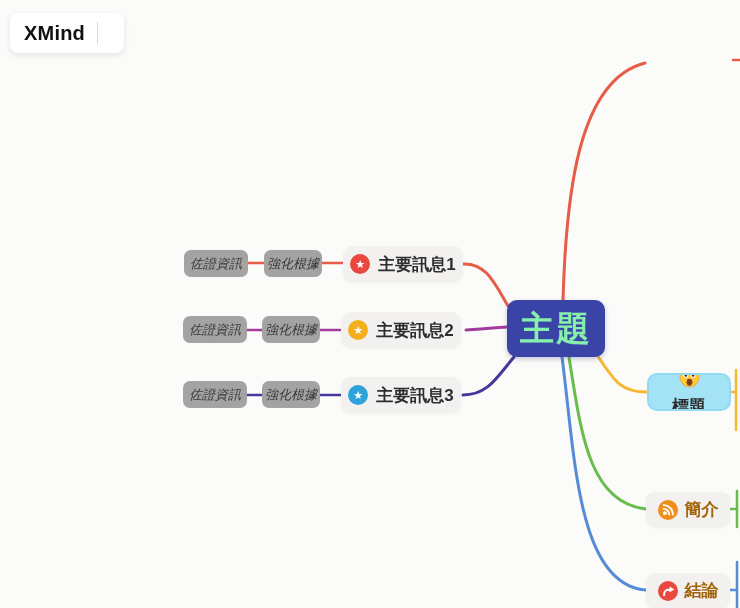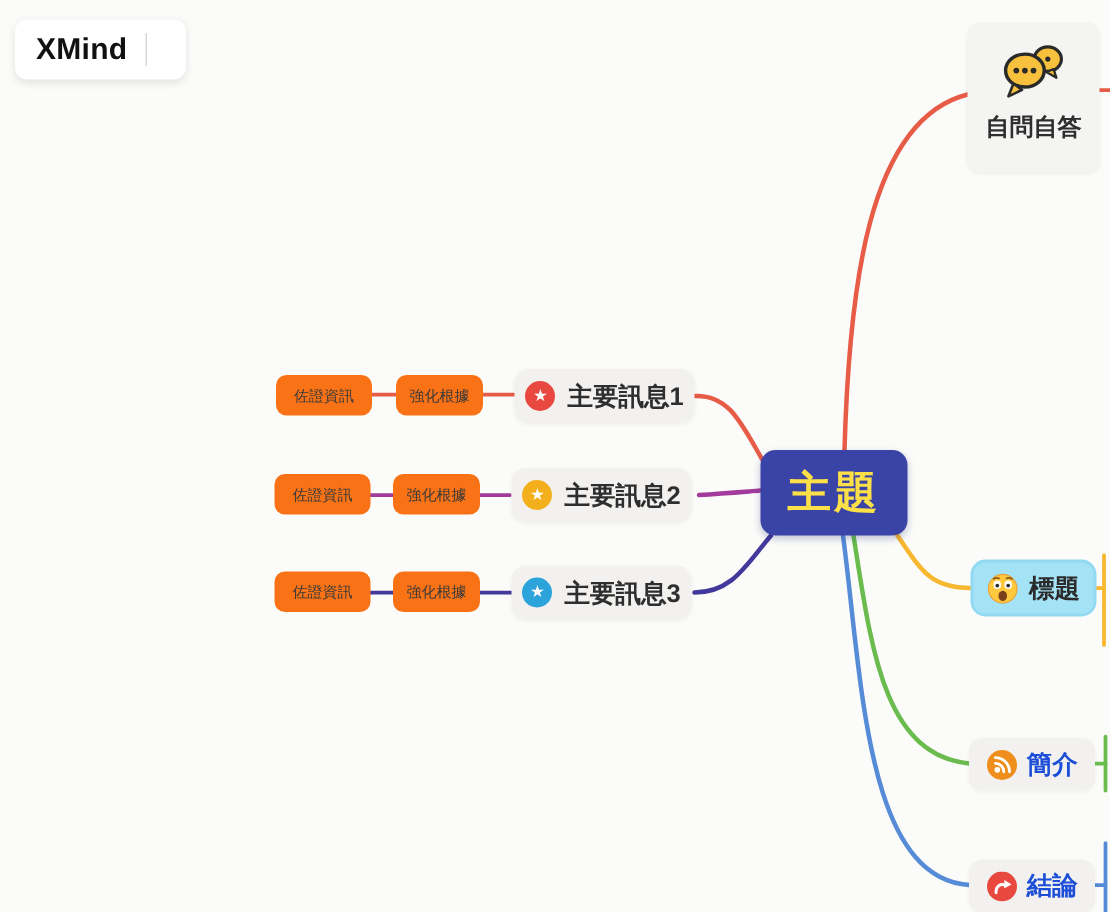--- a/index.html
+++ b/index.html
@@ -43,71 +43,71 @@
   .template-title { font-size: 16px; font-weight: 700; color: #111; }
 
   
   .node {
     position: absolute;
     display: flex; align-items: center; justify-content: center;
     white-space: nowrap; overflow: hidden;
     cursor: default;
   }
   .pill {
-    background: #f97316;
+    background: #a3a3a3;
     border-radius: 7px;
-    font-size: 10px; color: #3a3a3a;
-    width: 64px; height: 27px;
+    font-size: 13px; color: #3a3a3a;
+    width: 64px; height: 27px; font-style: italic;
   }
   .pill.wide { width: 58px; }
   .main-msg {
     background: #f2f1ef;
     border-radius: 10px;
     width: 120px; height: 36px;
     gap: 8px;
     font-size: 17px; font-weight: 600; color: #2e2e2e;
     box-shadow: 0 1px 3px rgba(0,0,0,0.05);
   }
   .star-badge {
     width: 20px; height: 20px; border-radius: 50%;
     display: inline-flex; align-items: center; justify-content: center;
     color: #ffffff; font-size: 11px; line-height: 1;
     flex: 0 0 auto;
   }
   .central {
     left: 507px; top: 300px; width: 98px; height: 57px;
     background: #3a43a6;
     border-radius: 10px;
-    color: #fde047; font-size: 29px; font-weight: 700;
+    color: #86efac; font-size: 34px; font-weight: 700;
     letter-spacing: 2px;
     box-shadow: 0 2px 5px rgba(30,40,120,0.25);
   }
   .qa-card {
     left: 645px; top: 15px; width: 88px; height: 100px;
     background: #f4f4f2;
     border-radius: 9px;
     flex-direction: column; justify-content: flex-start;
     gap: 6px; padding-top: 12px;
     font-size: 16px; font-weight: 600; color: #2e2e2e;
     box-shadow: 0 1px 3px rgba(0,0,0,0.06);
   }
   .title-node {
     left: 647px; top: 373px; width: 84px; height: 38px;
     background: #a4e3f5;
     border: 2px solid #92daf2;
     border-radius: 10px;
     gap: 7px;
-    font-size: 17px; font-weight: 600; color: #2b2b2b;
+    font-size: 17px; font-weight: 600; color: #2b2b2b; flex-direction: column;
   }
   .intro-node, .conclusion-node {
     background: #f2f1ef;
     border-radius: 9px;
     gap: 7px;
     width: 84px; height: 35px;
-    font-size: 17px; font-weight: 600; color: #1d4ed8;
+    font-size: 17px; font-weight: 600; color: #a16207;
     box-shadow: 0 1px 3px rgba(0,0,0,0.05);
   }
   .intro-node { left: 646px; top: 492px; }
   .conclusion-node { left: 646px; top: 573px; }
   .icon { display: inline-flex; flex: 0 0 auto; }
 </style>
 </head>
 <body>
 
 <div class="canvas">
@@ -183,35 +183,20 @@
   <div class="node pill wide" style="left:262px; top:381px;">
     <span>強化根據</span>
   </div>
   <div class="node main-msg" style="left:341px; top:377px;">
     <span class="star-badge" style="background:#2ca3da;">
         <span>★</span>
       </span>
     <span>主要訊息3</span>
   </div>
 
-  <div class="node qa-card">
-    <span class="icon">
-      <svg width="46" height="42" viewBox="0 0 48 44">
-        <ellipse cx="34" cy="13" rx="9.5" ry="8.5" fill="#f7c13d" stroke="#2a2a2a" stroke-width="2.2"></ellipse>
-        <path d="M38 20 l2 6 -7 -4 z" fill="#f7c13d" stroke="#2a2a2a" stroke-width="1.6" stroke-linejoin="round"></path>
-        <circle cx="34" cy="13" r="1.8" fill="#2a2a2a"></circle>
-        <ellipse cx="18" cy="21" rx="13.5" ry="11.5" fill="#f7c13d" stroke="#2a2a2a" stroke-width="2.4"></ellipse>
-        <path d="M10 30 l-3.5 9 9.5 -4.5 z" fill="#f7c13d" stroke="#2a2a2a" stroke-width="1.8" stroke-linejoin="round"></path>
-        <circle cx="12" cy="21" r="2" fill="#2a2a2a"></circle>
-        <circle cx="18" cy="21" r="2" fill="#2a2a2a"></circle>
-        <circle cx="24" cy="21" r="2" fill="#2a2a2a"></circle>
-      </svg>
-    </span>
-    <span>自問自答</span>
-  </div>
 
   <div class="node title-node">
     <span class="icon">
       <svg width="21" height="21" viewBox="0 0 22 22">
         <circle cx="11" cy="11" r="10" fill="#ffc83d" stroke="#e8a33a" stroke-width="0.8"></circle>
         <ellipse cx="7.2" cy="8.2" rx="2.6" ry="3" fill="#ffffff"></ellipse>
         <ellipse cx="14.8" cy="8.2" rx="2.6" ry="3" fill="#ffffff"></ellipse>
         <circle cx="7.2" cy="8.8" r="1.3" fill="#2a2a2a"></circle>
         <circle cx="14.8" cy="8.8" r="1.3" fill="#2a2a2a"></circle>
         <path d="M4.5 4.2 Q6.5 2.8 8.5 3.8" stroke="#8a5b1d" stroke-width="1.1" fill="none" stroke-linecap="round"></path>

